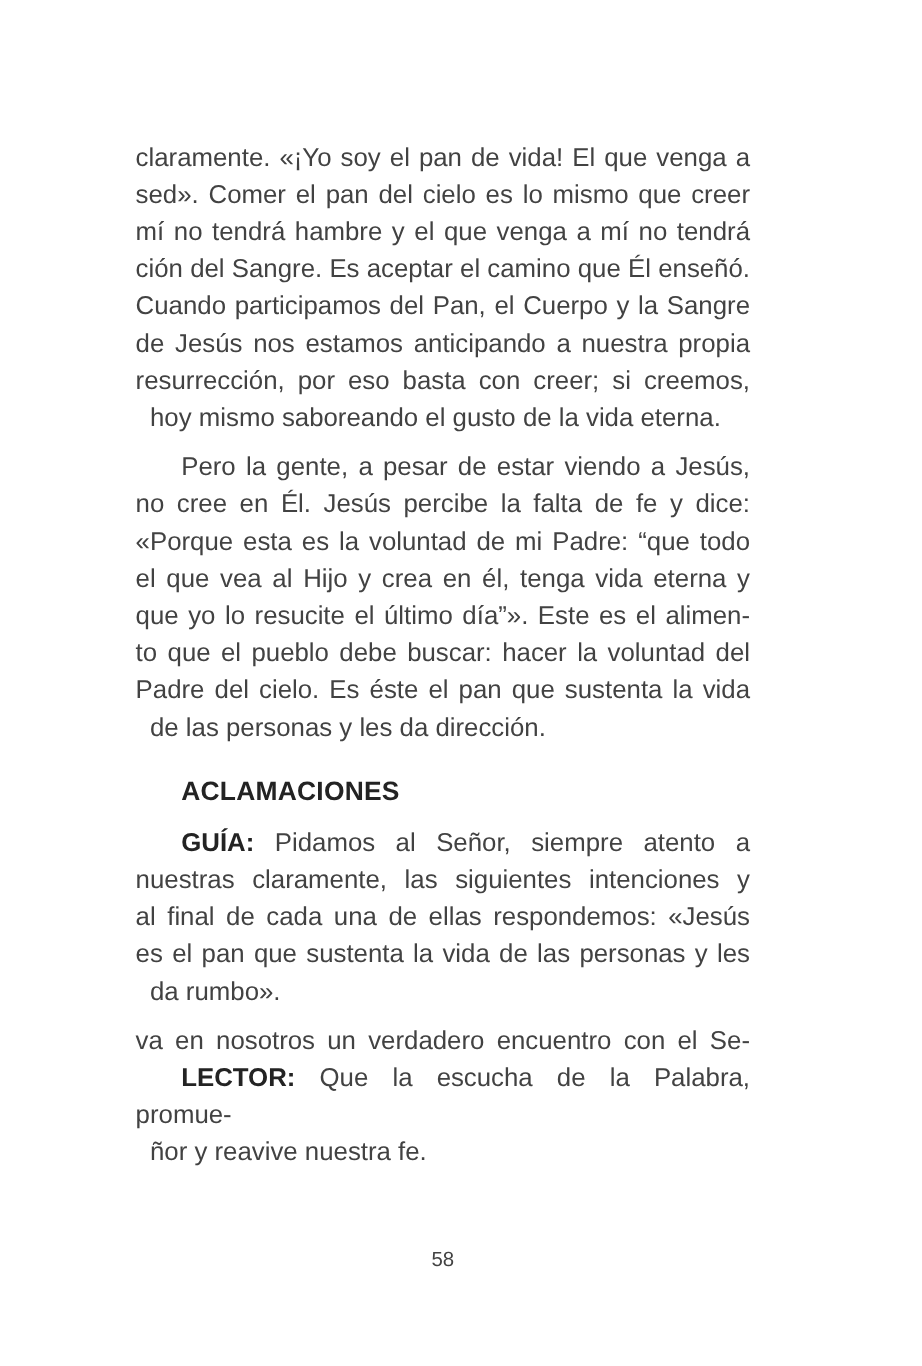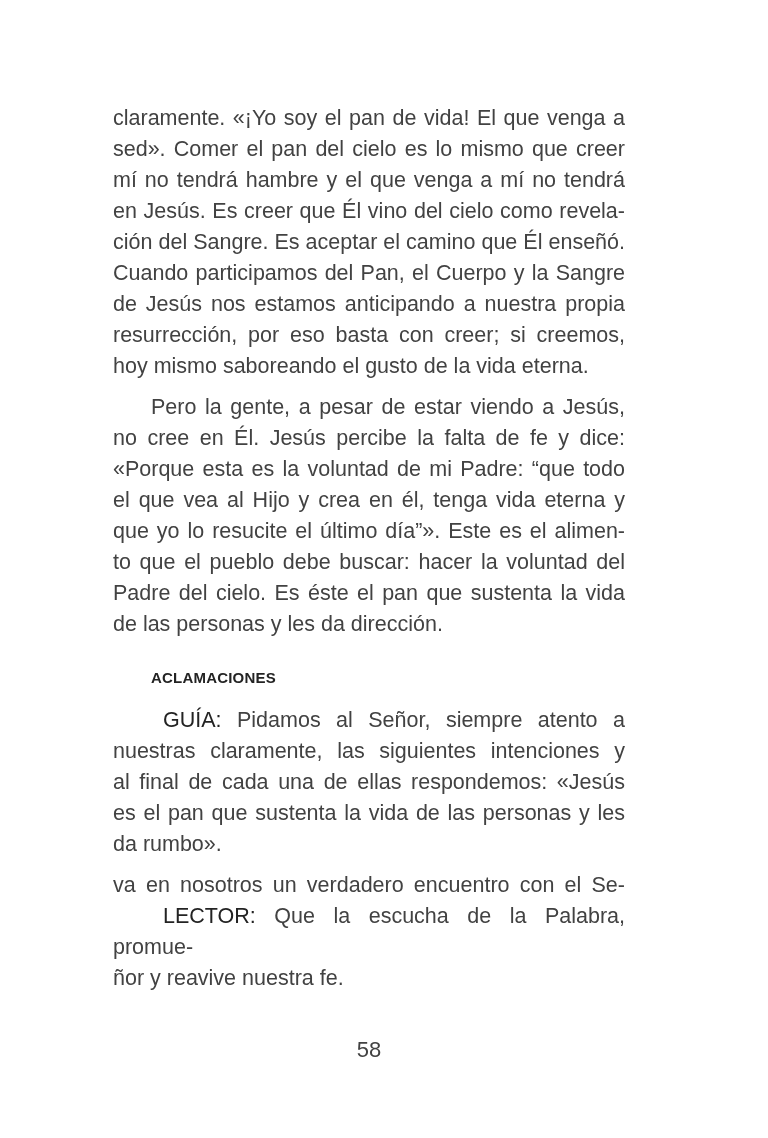--- a/index.html
+++ b/index.html
@@ -11,74 +11,73 @@
     position: relative;
     width: 768px;
     height: 1138px;
     background: var(--bg-color, #ffffff);
     font-family: "Liberation Sans", sans-serif;
     overflow: hidden;
   }
   .text-block {
     position: absolute;
     left: 113px;
-    top: 103px;
+    top: 116px;
     width: 512px;
     color: var(--text-color, #424242);
     font-size: 21.5px;
     line-height: 31px;
   }
   .para { margin: 0; }
   .para + .para { margin-top: 10px; }
   .line {
     text-align: justify;
     text-align-last: justify;
   }
   .line.last {
     text-align-last: left;
+    margin-left: 12px;
   }
   .line.indent {
     text-indent: 38px;
   }
   .heading {
     font-weight: bold;
     color: var(--bold-color, #232323);
     margin: 22px 0 12px 38px;
-    font-size: 15px;
+    font-size: 22px;
     line-height: 31px;
     letter-spacing: 0.2px;
   }
   .bold {
-    font-weight: normal;
+    font-weight: bold;
     color: var(--bold-color, #232323);
-    margin-left: 12px;
   }
   .italic {
   }
   .page-number {
     position: absolute;
     left: 113px;
     top: 1034px;
     width: 512px;
     text-align: center;
-    font-size: 22px;
+    font-size: 17px;
     line-height: 31px;
     color: var(--text-color, #424242);
   }
 </style>
 </head>
 <body>
 
 <div class="page">
   <div class="text-block">
       <div class="para">
         <div class="line"><span>claramente. «¡Yo soy el pan de vida! El que venga a</span></div>
         <div class="line"><span>sed». Comer el pan del cielo es lo mismo que creer</span></div>
         <div class="line"><span>mí no tendrá hambre y el que venga a mí no tendrá</span></div>
-        <div class="line"><span>en Jesús. Es creer que Él vino del cielo como revela-</span></div>
         <div class="line"><span>ción del Sangre. Es aceptar el camino que Él enseñó.</span></div>
         <div class="line"><span>Cuando participamos del Pan, el Cuerpo y la Sangre</span></div>
         <div class="line"><span>de Jesús nos estamos anticipando a nuestra propia</span></div>
         <div class="line"><span>resurrección, por eso basta con creer; si creemos,</span></div>
         <div class="line last"><span>hoy mismo saboreando el gusto de la vida eterna.</span></div>
       </div>
       <div class="para">
         <div class="line indent"><span>Pero la gente, a pesar de estar viendo a Jesús,</span></div>
         <div class="line"><span>no cree en Él. Jesús percibe la falta de fe y dice:</span></div>
         <div class="line"><span class="italic">«Porque esta es la voluntad de mi Padre: “que todo</span></div>

